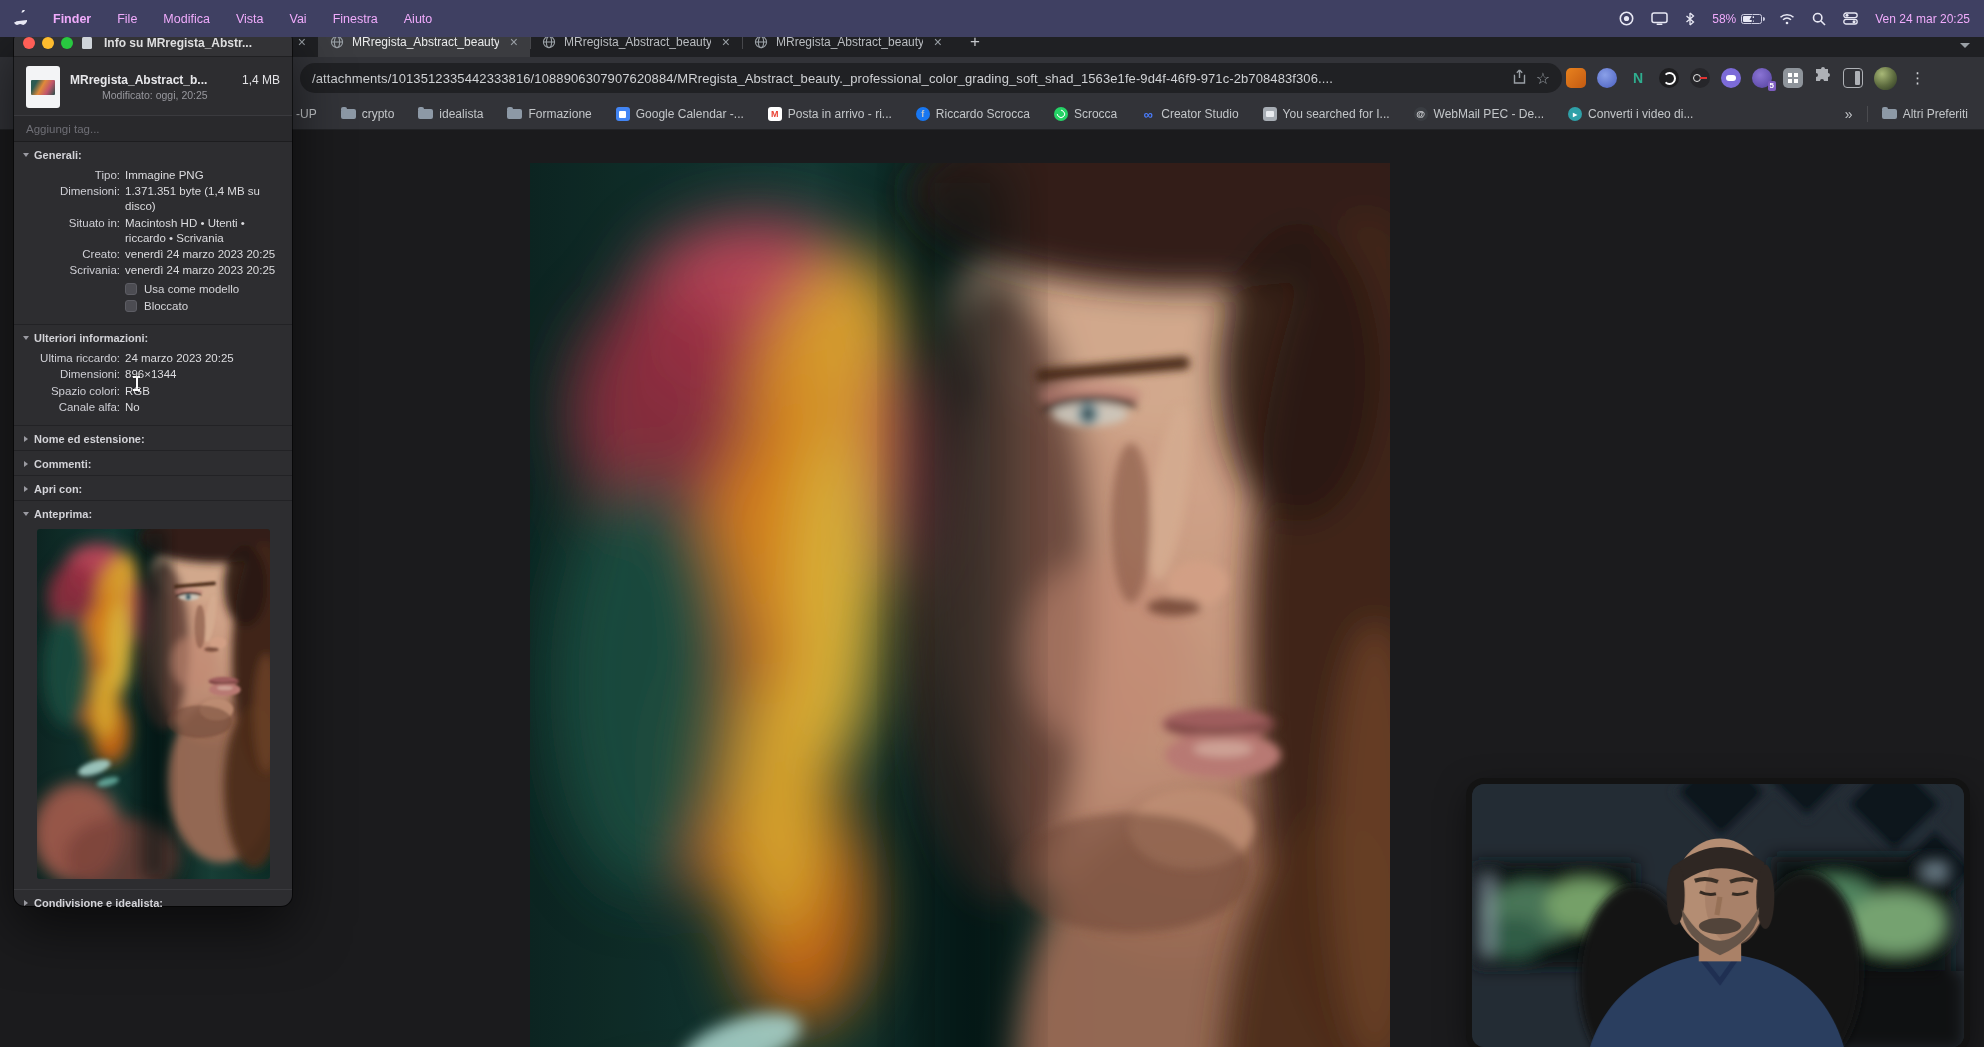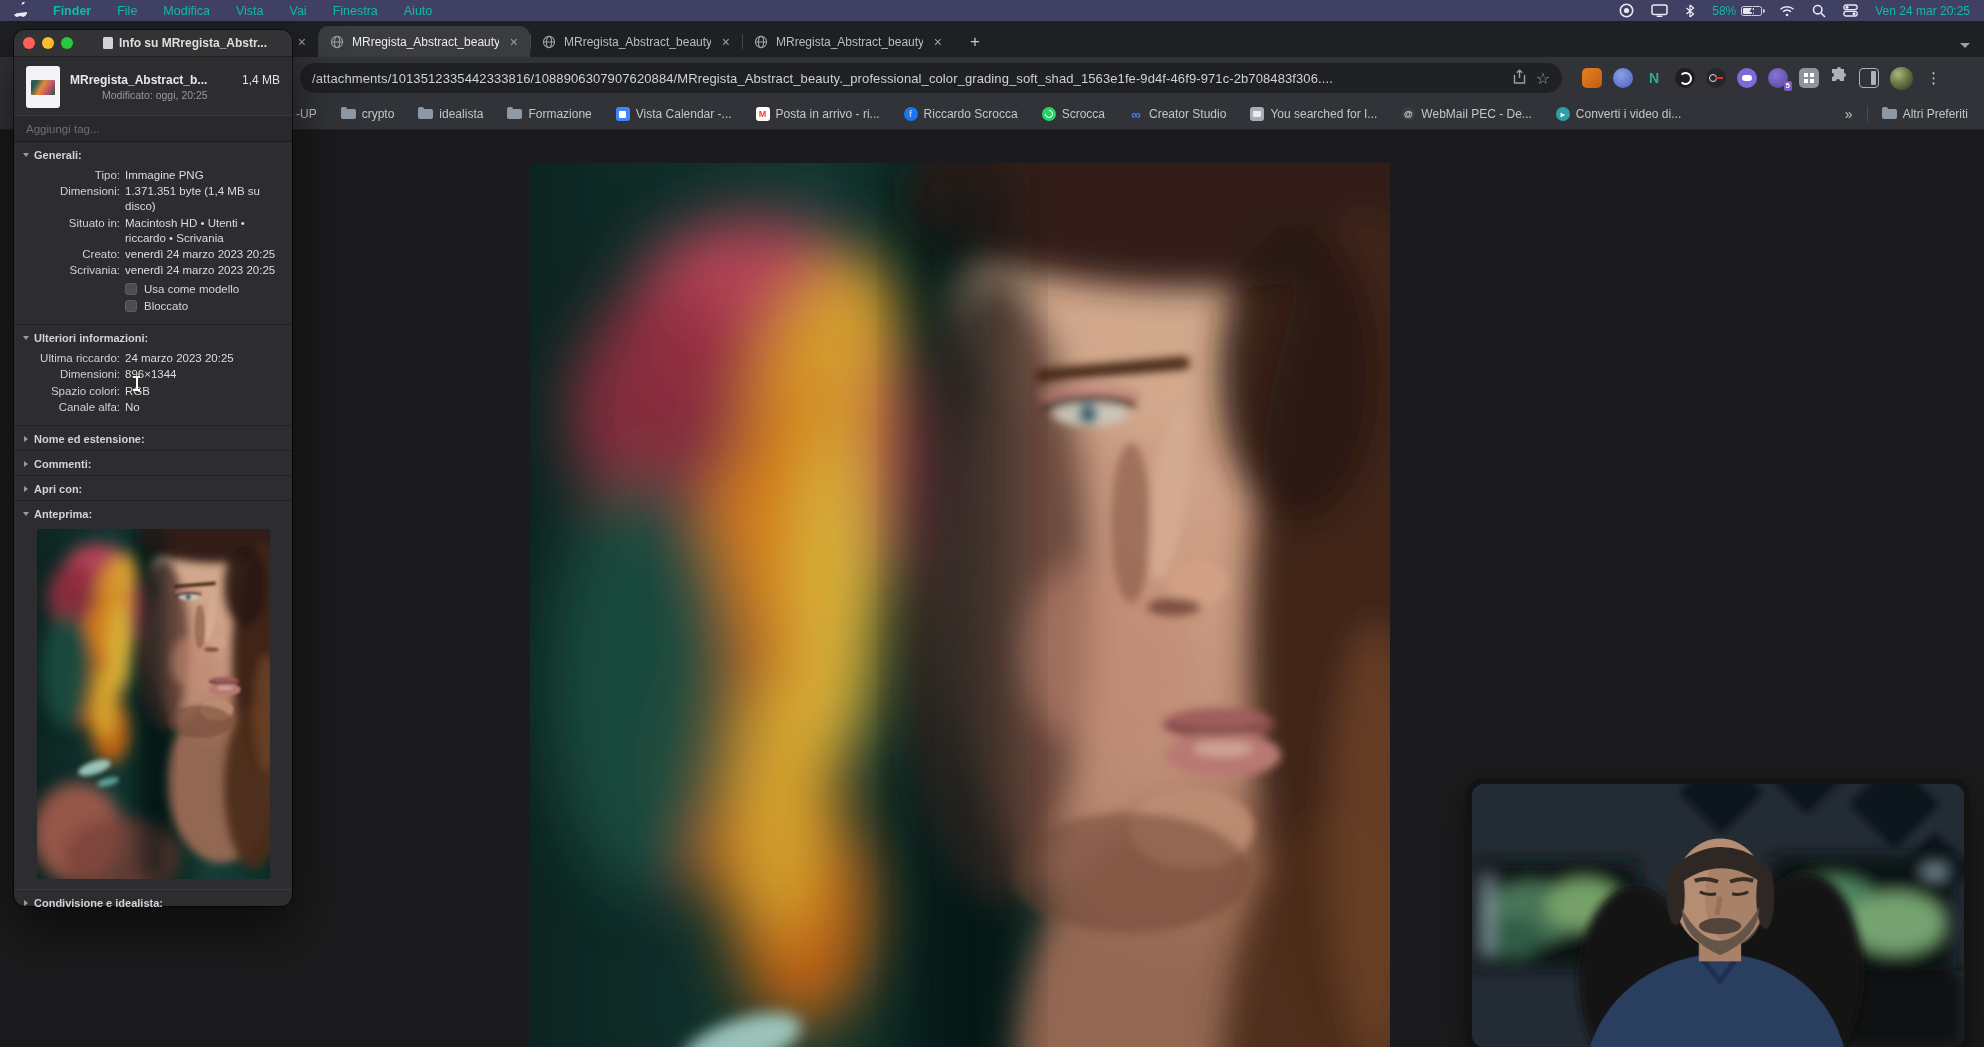--- a/index.html
+++ b/index.html
@@ -1,22 +1,22 @@
 <!DOCTYPE html>
 <html><head>
 <meta charset="utf-8">
 <style>
   * { box-sizing: border-box; margin: 0; padding: 0; }
   html,body { width:1984px; height:1047px; overflow:hidden; background:#161617;
               font-family:"Liberation Sans", sans-serif; }
   .screen { position:relative; width:1984px; height:1047px; background:#1b1b1d; }
 
   
-  .menubar { position:absolute; top:0; left:0; right:0; height:21px; background:#3f4062;
-             display:flex; align-items:center; color:#14b8a6; font-size:12.5px; z-index:100;
+  .menubar { position:absolute; top:0; left:0; right:0; height:37px; background:#3f4062;
+             display:flex; align-items:center; color:#f0abfc; font-size:12.5px; z-index:100;
              padding:0 14px; }
   .mb-left { display:flex; align-items:center; gap:26px; }
   .mb-app { font-weight:700; }
   .mb-right { margin-left:auto; display:flex; align-items:center; gap:17px; font-size:12px; }
   .mb-right svg { display:block; }
   .battery-wrap { display:flex; align-items:center; gap:5px; }
   .battery { position:relative; width:21px; height:10px; border:1px solid #cfcfe2; border-radius:2.5px; }
   .battery::after { content:""; position:absolute; right:-4px; top:2.5px; width:2px; height:4px;
                     background:#cfcfe2; border-radius:0 2px 2px 0; }
   .battery .lvl { position:absolute; left:1px; top:1px; bottom:1px; width:58%; background:#e8e8f4; border-radius:1px; }
@@ -31,21 +31,21 @@
   .tab.partial { width:66px; justify-content:flex-end; }
   .tab .tlabel { white-space:nowrap; overflow:hidden; flex:1; }
   .tab.active { background:#3b3c40; border-radius:10px 10px 0 0; color:#e9eaeb; }
   .tab.sep::before { content:""; position:absolute; left:0; top:8px; height:15px; width:1px; background:#46474b; }
   .tab .close { color:#9aa0a6; font-size:14px; line-height:1; padding:1px 3px; border-radius:3px; }
   .newtab-btn { height:31px; width:30px; display:flex; align-items:center; justify-content:center;
                 color:#c4c7cb; font-size:17px; margin-left:6px; }
   .strip-chevron { position:absolute; right:14px; bottom:9px; width:0; height:0;
                    border-left:5px solid transparent; border-right:5px solid transparent; border-top:5px solid #9aa0a6; }
 
-  .toolbar { height:42px; background:#323338; display:flex; align-items:center; padding:0 12px 0 300px; gap:20px; }
+  .toolbar { height:42px; background:#323338; display:flex; align-items:center; padding:0 12px 0 300px; gap:4px; }
   .urlbar { width:1262px; height:30px; background:#202124; border-radius:15px; display:flex;
             align-items:center; gap:10px; padding:0 12px; color:#cfd1d4; font-size:13px; }
   .url-text { flex:1; white-space:nowrap; overflow:hidden; letter-spacing:.1px; }
   .url-ico { color:#9aa0a6; font-size:14px; }
   .ext-row { display:flex; align-items:center; gap:11px; }
   .ext { position:relative; width:20px; height:20px; border-radius:50%; display:flex; align-items:center;
          justify-content:center; font-size:11px; font-weight:700; color:#fff; }
   .ext.sq { border-radius:5px; }
   .ext .badge { position:absolute; right:-4px; bottom:-3px; background:#7c5cbf; color:#fff; font-size:8px;
                 font-weight:700; padding:0 2px; border-radius:2px; line-height:10px; }
@@ -91,21 +91,21 @@
 
   
   .info-win { position:absolute; left:14px; top:30px; width:278px; height:876px; z-index:60;
               background:#2d2d30; border-radius:11px; color:#d6d6da; font-size:11.5px;
               box-shadow:0 22px 55px rgba(0,0,0,.6), 0 0 0 1px rgba(0,0,0,.55);
               display:flex; flex-direction:column; }
   .iw-titlebar { height:27px; background:#333336; border-radius:11px 11px 0 0; border-bottom:1px solid #202022;
                  display:flex; align-items:center; padding:0 9px; gap:7px; flex:none; }
   .tl { width:12px; height:12px; border-radius:50%; }
   .tl.r { background:#ff5f57; } .tl.y { background:#febc2e; } .tl.g { background:#28c840; }
-  .iw-title { display:flex; align-items:center; gap:6px; margin-left:23px; font-size:12px; font-weight:700; color:#dededf;
+  .iw-title { display:flex; align-items:center; gap:12px; margin-left:2px; font-size:12px; font-weight:700; color:#dededf;
               white-space:nowrap; overflow:hidden; }
   .minidoc { width:10px; height:12px; background:#cfd4d9; border-radius:1.5px; flex:none; }
   .iw-header { display:flex; align-items:center; gap:10px; padding:9px 12px 7px; flex:none; }
   .file-ico { position:relative; width:34px; height:42px; background:#f3f4f6; border-radius:3px; flex:none;
               display:flex; align-items:center; justify-content:center; }
   .file-ico::before { content:""; width:24px; height:15px; border-radius:1px;
               background:linear-gradient(120deg,#2d5a52 20%,#e08a3a 45%,#c2556b 70%,#27504a); }
   .fh-meta { flex:1; min-width:0; }
   .fh-top { display:flex; align-items:baseline; }
   .fh-name { font-weight:700; font-size:12px; color:#e7e7ea; white-space:nowrap; overflow:hidden; flex:1; }
@@ -422,21 +422,21 @@
       <span class="bm">
           <span class="folder-ico"></span>
           <span>idealista</span>
         </span>
       <span class="bm">
           <span class="folder-ico"></span>
           <span>Formazione</span>
         </span>
       <span class="bm">
           <span class="ic13 gcal-ico"></span>
-          <span>Vista Calendar -...</span>
+          <span>Google Calendar -...</span>
         </span>
       <span class="bm">
           <span class="ic13" style="background:#fff;color:#ea4335">M</span>
           <span>Posta in arrivo - ri...</span>
         </span>
       <span class="bm">
           <span class="ic13 circ" style="background:#1877f2">f</span>
           <span>Riccardo Scrocca</span>
         </span>
       <span class="bm">

